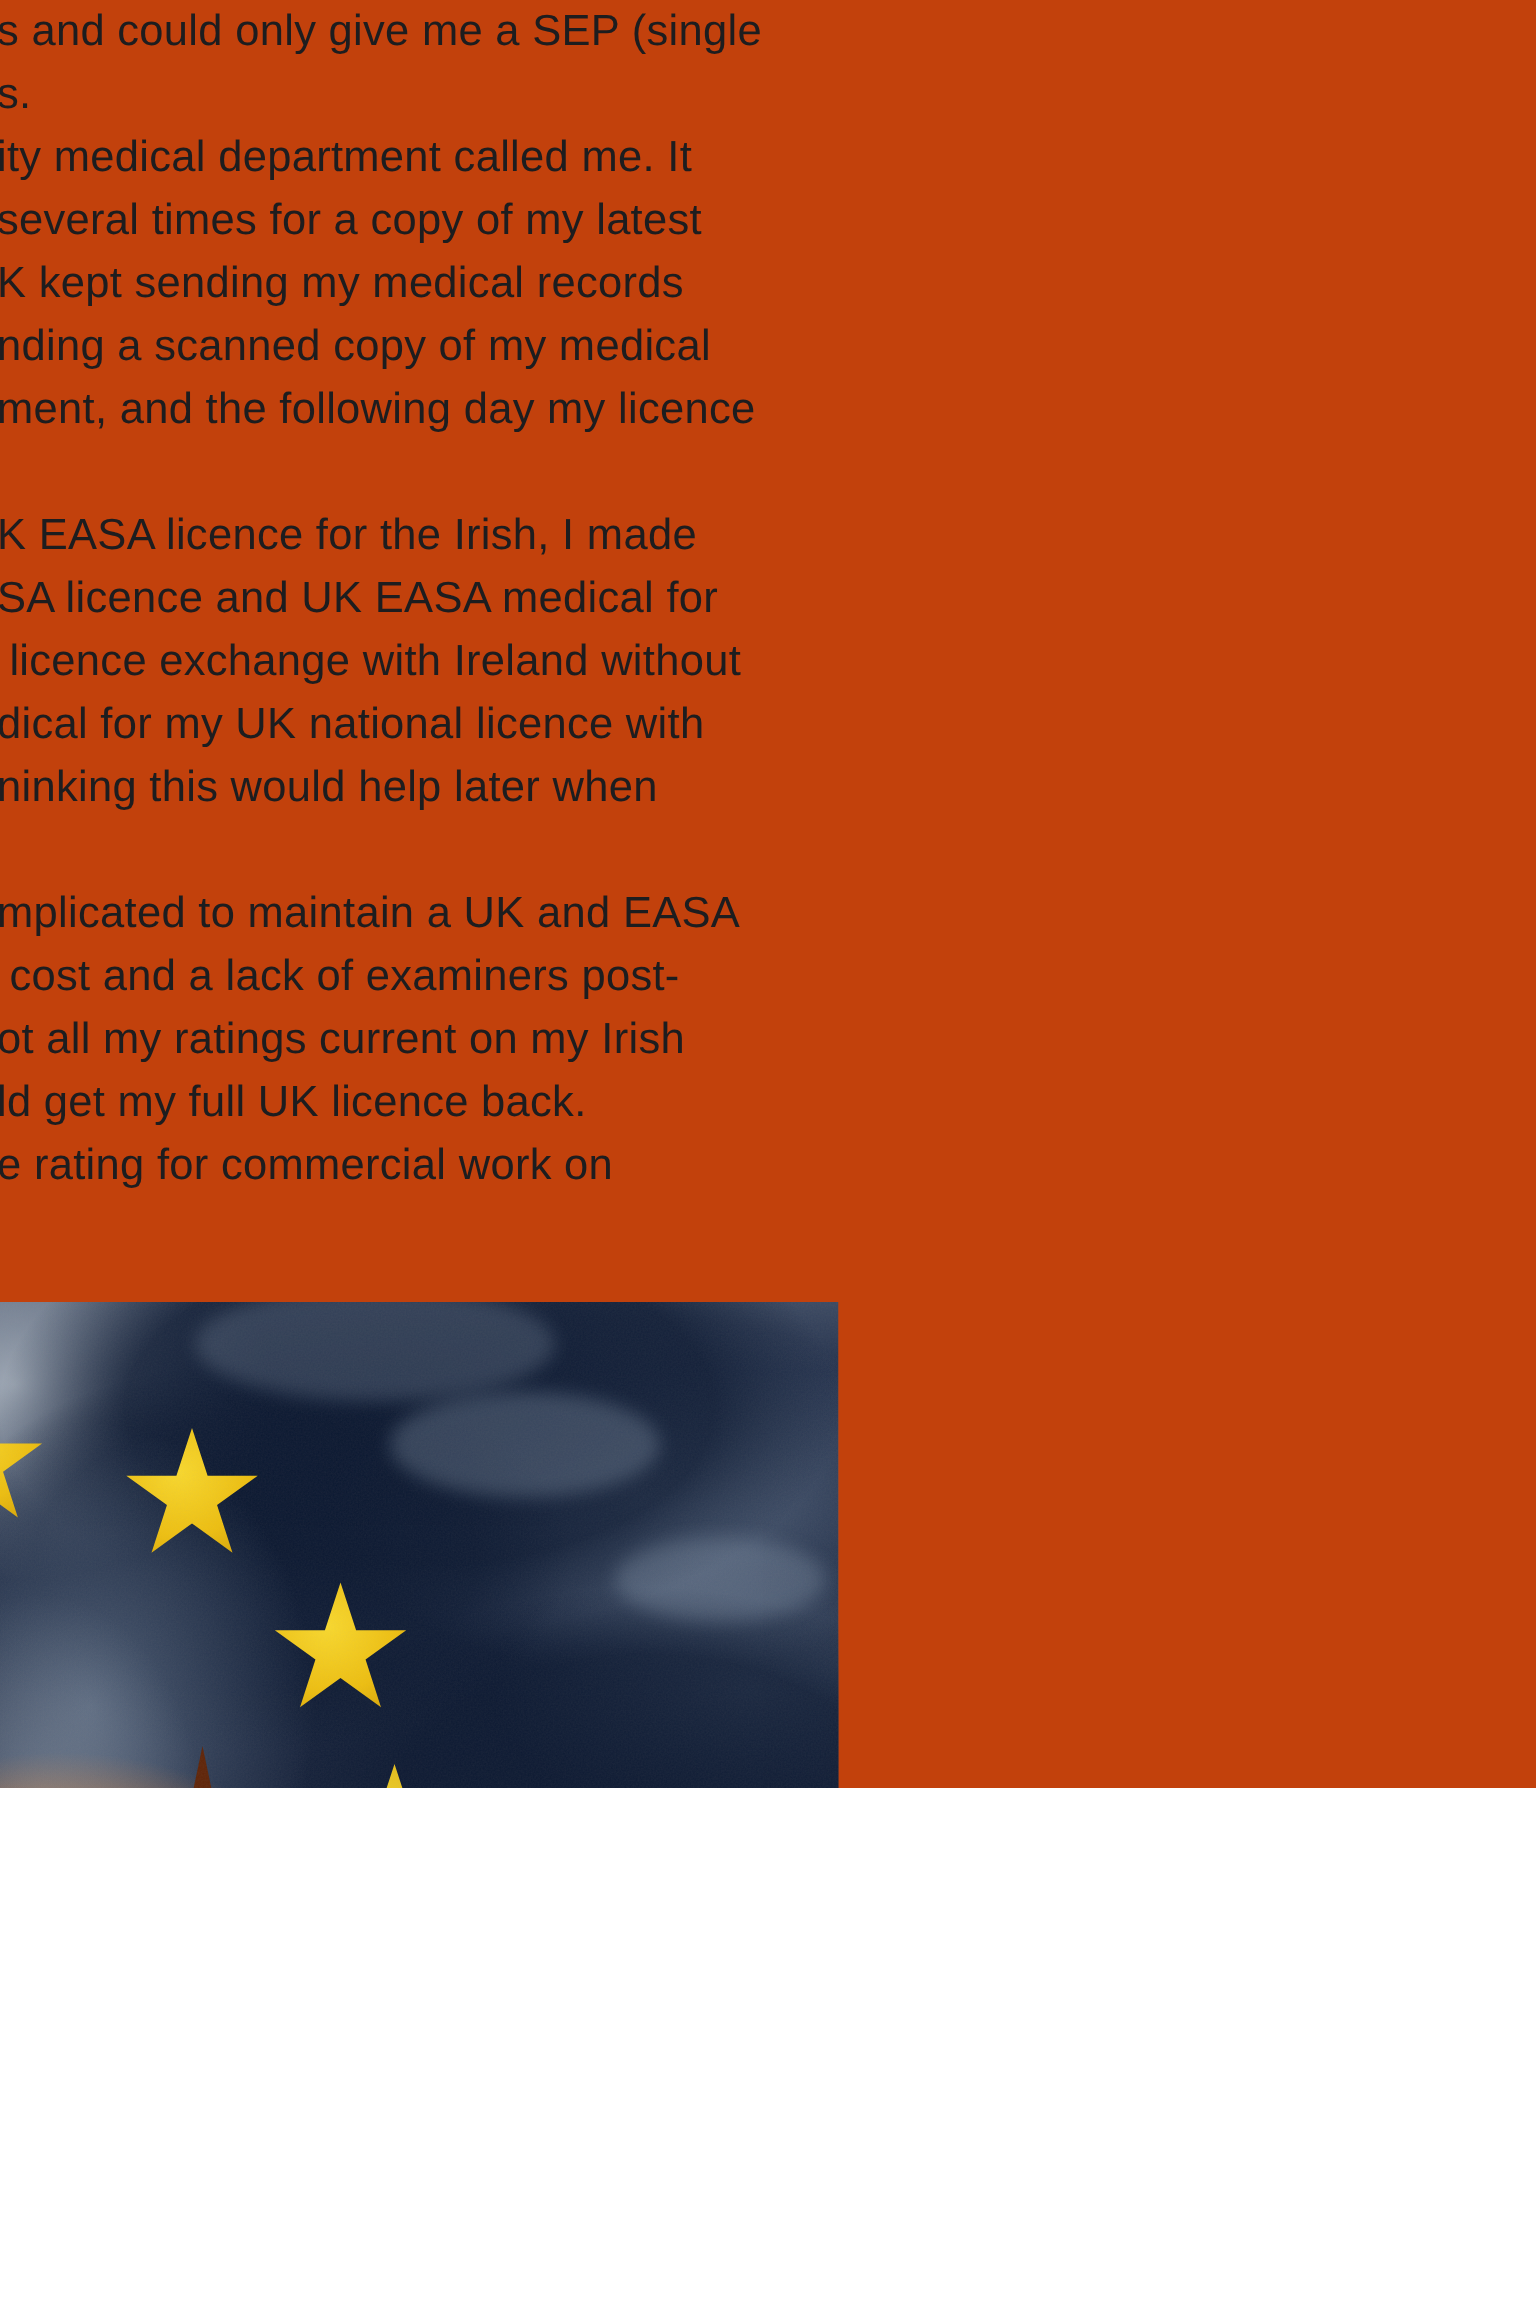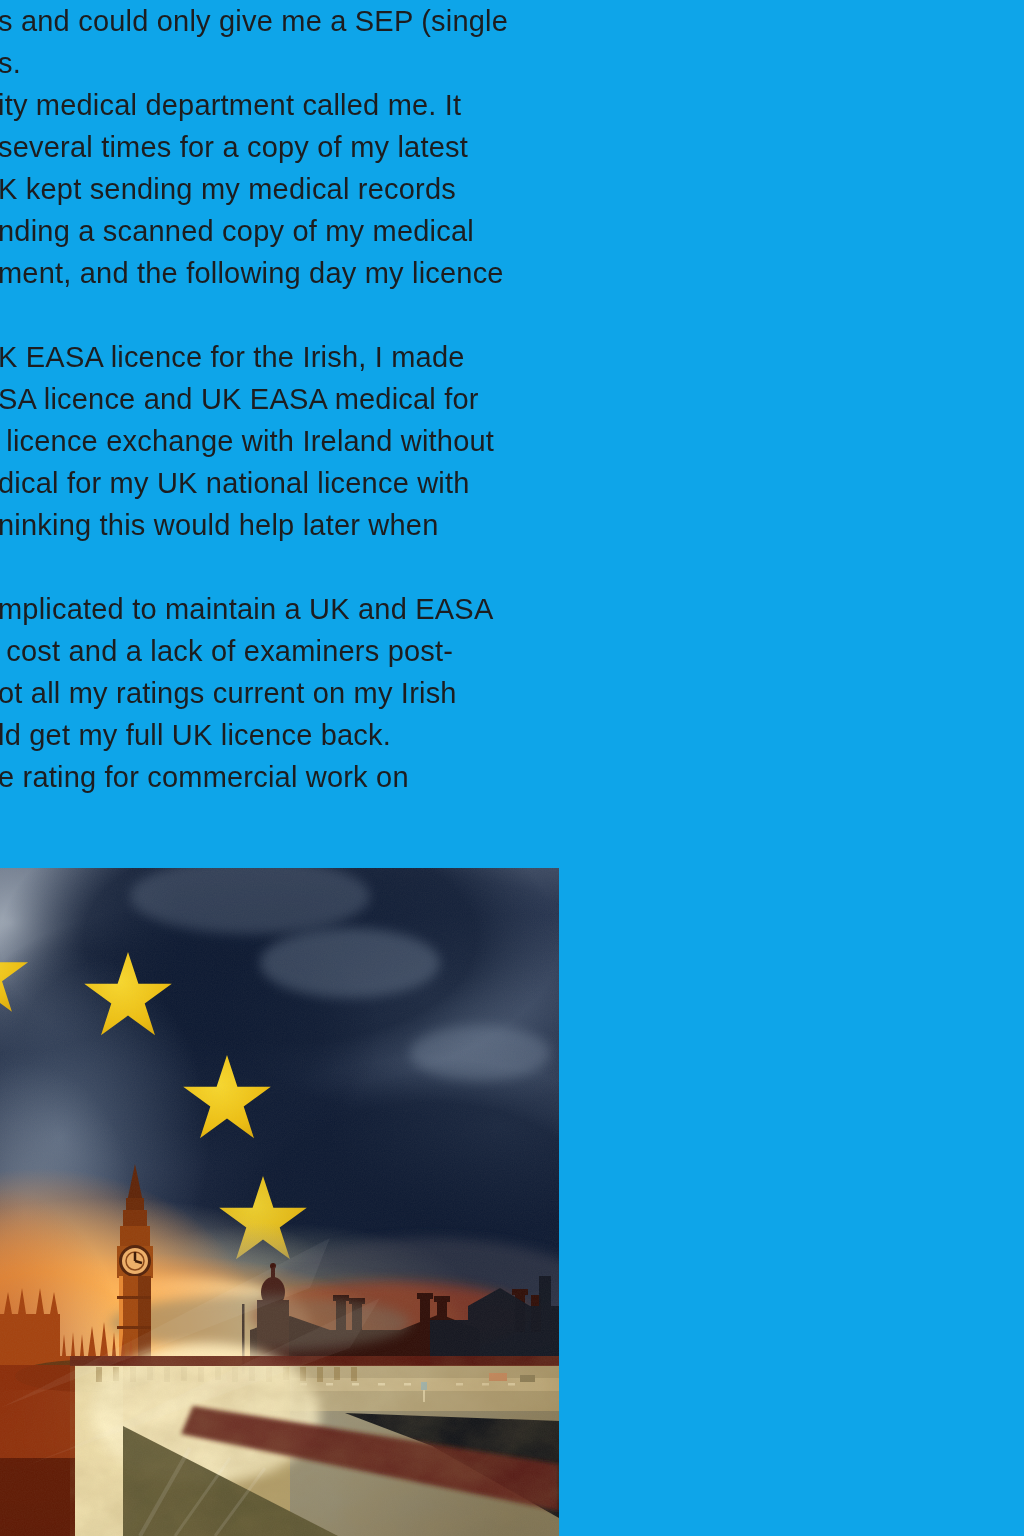--- a/index.html
+++ b/index.html
@@ -1,21 +1,21 @@
 <!DOCTYPE html>
 <html><head>
 <meta charset="utf-8">
 <style>
   html, body { margin: 0; padding: 0; background: #ffffff; }
   .canvas {
     position: relative;
     width: 1024px;
-    height: 1536px;
+    height: 1192px;
     overflow: hidden;
-    background: #0ea5e9;
+    background: #c2410c;
     font-family: "Liberation Sans", "DejaVu Sans", sans-serif;
   }
   .text-col {
     position: absolute;
     top: 0;
     left: -2px;
     width: 600px;
   }
   .para {
     margin: 0 0 42px 0;

